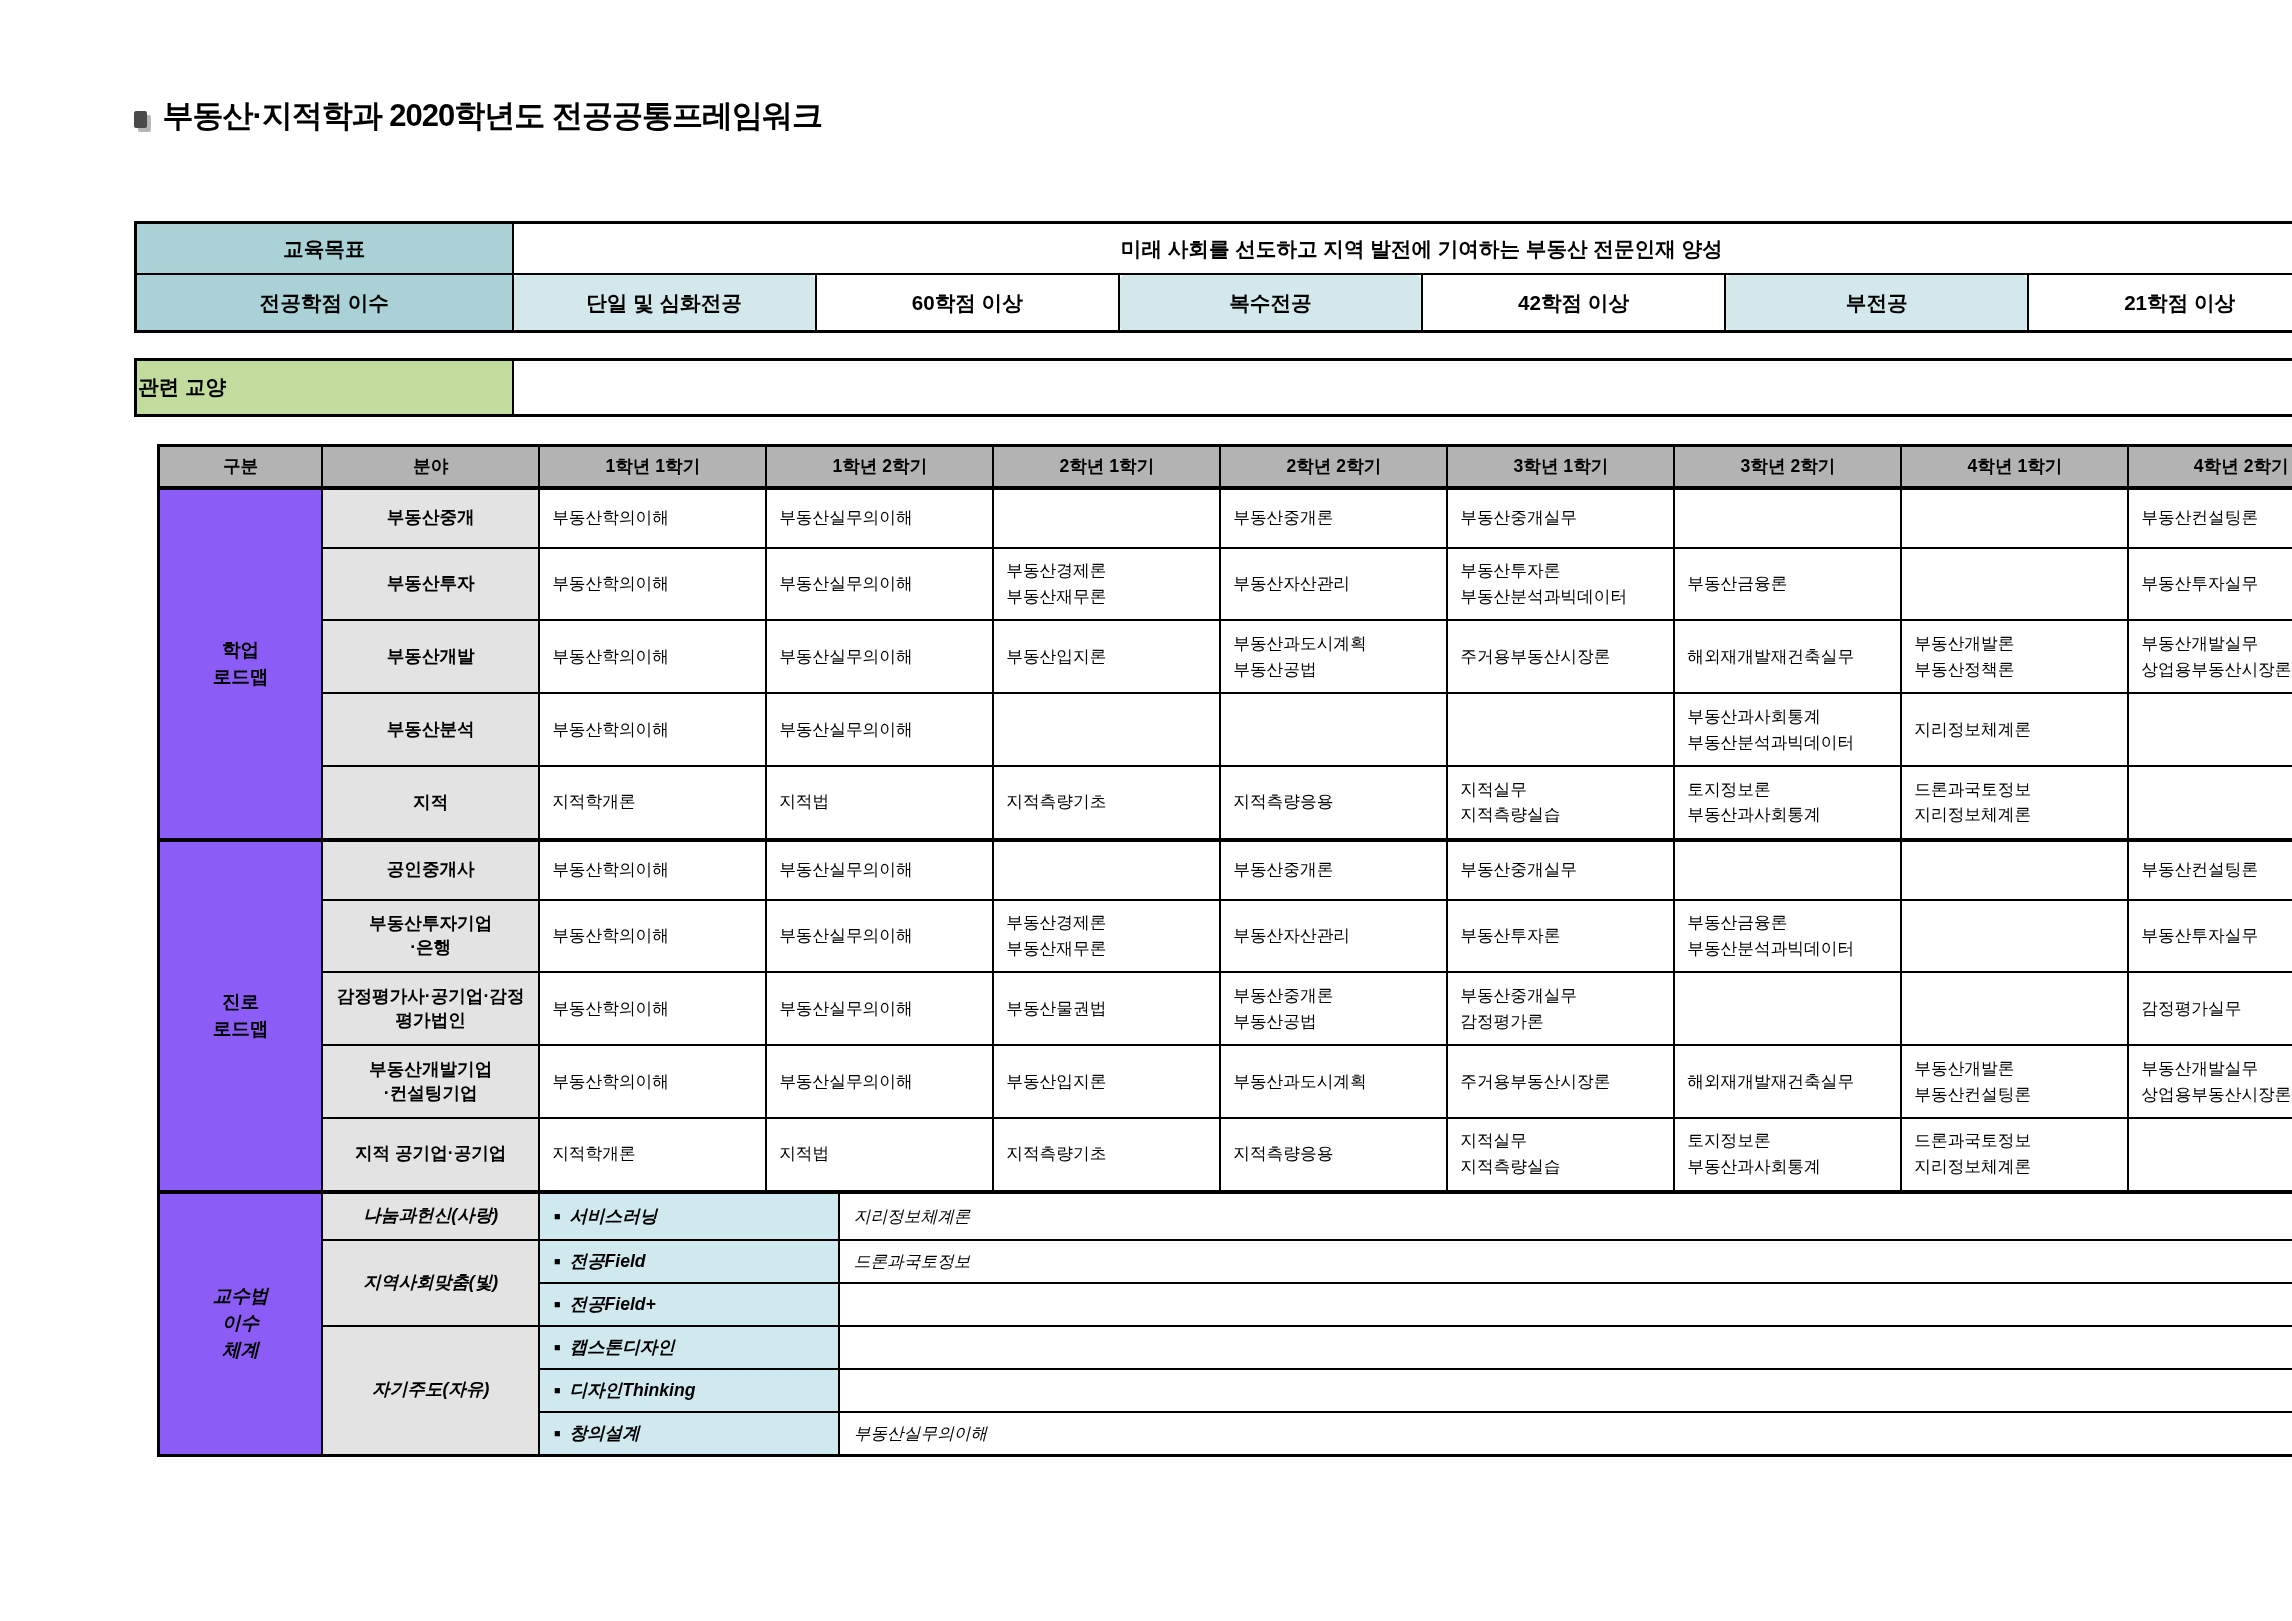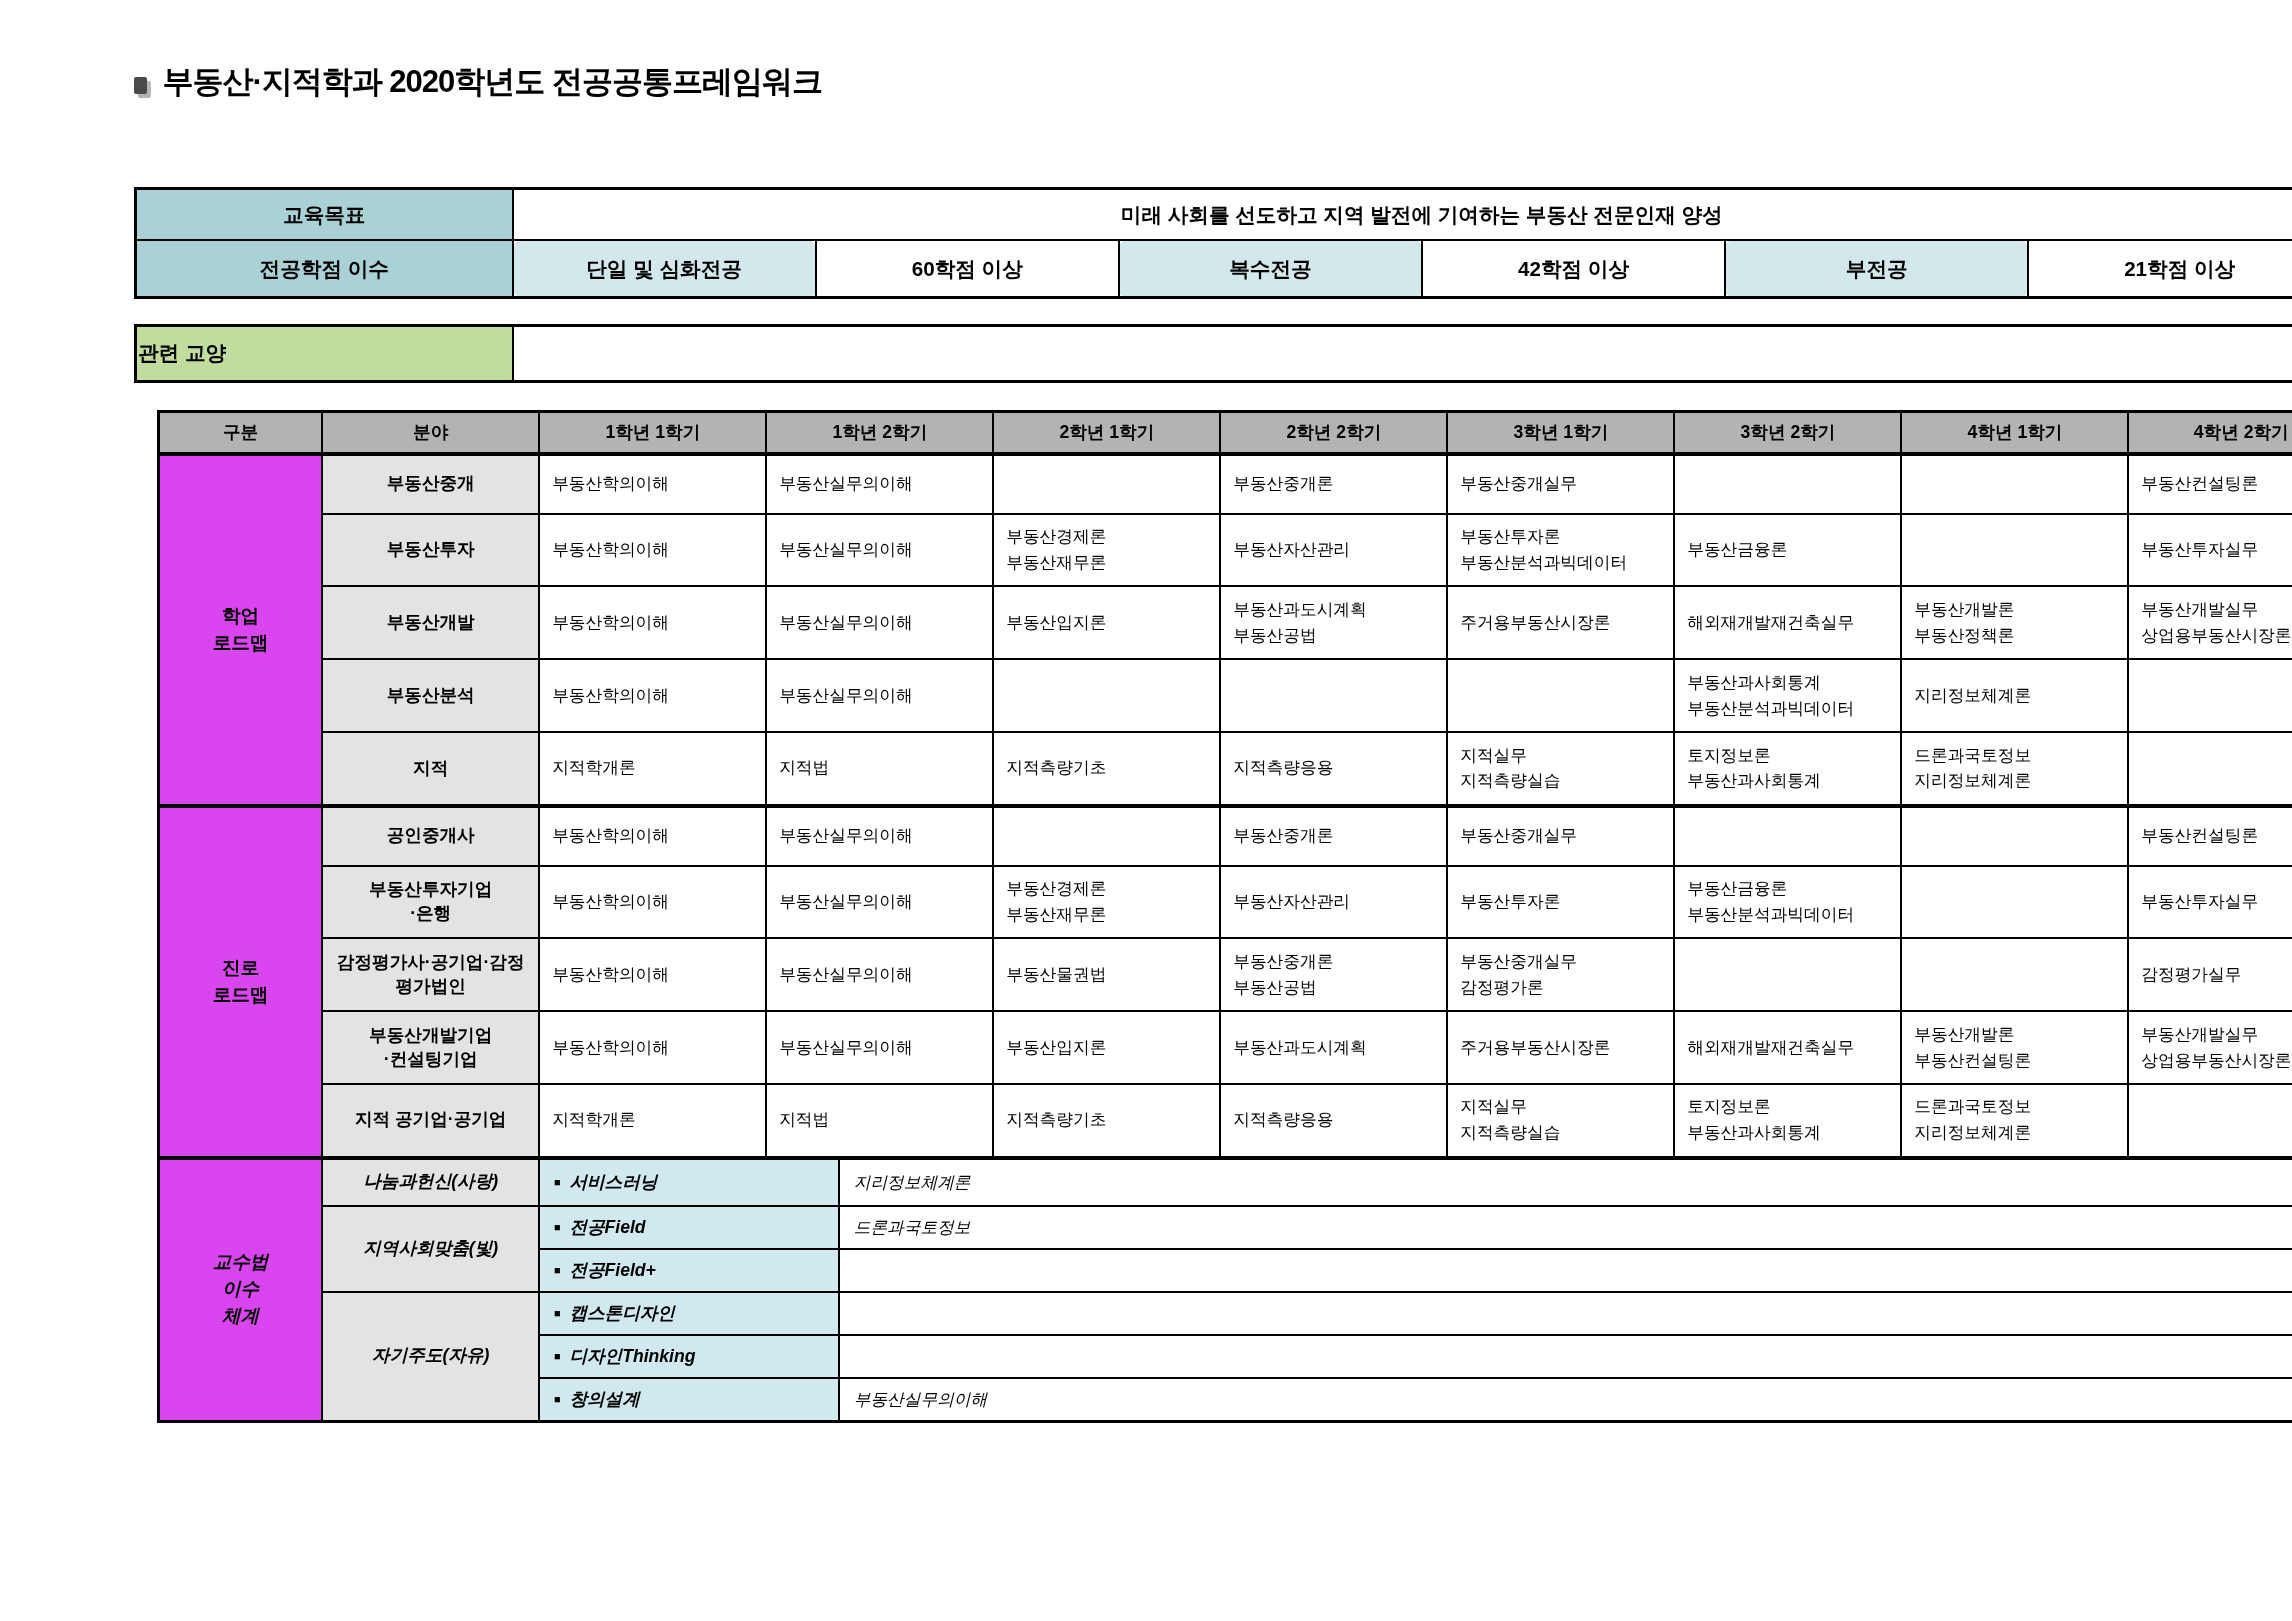--- a/index.html
+++ b/index.html
@@ -1,18 +1,18 @@
 <!DOCTYPE html>
 <html><head>
 <meta charset="utf-8">
 <style>
   html,body{margin:0;padding:0;background:#fff;}
   .page{position:relative;width:2293px;height:1621px;background:#ffffff;overflow:hidden;
         font-family:"Liberation Sans","DejaVu Sans",sans-serif;color:#000;}
-  .content{margin-left:134px;width:2039px;padding-top:60px;}
+  .content{margin-left:134px;width:2039px;padding-top:94px;}
 
   
   .title-row{display:flex;align-items:center;gap:15.7px;height:43px;margin-bottom:84px;}
   .title-bullet{width:12.7px;height:16.7px;background:#4a4a4a;border-radius:2px;box-shadow:3.9px 3.9px 0 #b5b5b5;margin-top:7.8px;flex:0 0 auto;}
   .page-title{font-size:31px;font-weight:900;letter-spacing:-1px;}
 
   
   table{border-collapse:collapse;table-layout:fixed;width:2199px;}
   td,th{border:2px solid #000;white-space:pre-line;overflow:hidden;}
 
@@ -26,21 +26,21 @@
   .green{background:#c2dc9e;}
   .white{background:#fff;}
 
   
   .tB{margin-top:24.5px;border:3.9px solid #000;}
   .tB td,.tB th{border:2.9px solid #000;height:51px;text-align:left;font-weight:700;font-size:20.6px;}
 
   
   .tC{margin-top:27.4px;border:3.9px solid #000;font-size:16.7px;margin-left:23px;}
   .tC thead th{background:#b3b3b3;height:37px;font-size:17.6px;font-weight:700;text-align:center;border-bottom:4.9px solid #000;}
-  .group-cell{background:#d946ef;font-weight:700;font-size:18.6px;text-align:center;line-height:1.45;}
+  .group-cell{background:#8b5cf6;font-weight:700;font-size:18.6px;text-align:center;line-height:1.45;}
   .field-cell{background:#e3e3e3;font-weight:700;font-size:17.6px;text-align:center;line-height:1.35;word-break:break-all;padding:2px 5.9px;}
   .course-cell{background:#fff;text-align:left;padding:3.9px 5.9px 3.9px 11.8px;line-height:1.55;}
   .row-short td{height:49px;}
   .row-tall td{height:63px;}
   .row-ped td{height:41px;font-style:italic;}
   .grp-sep td{border-top:4.9px solid #000;}
   .ped-td{padding:0;background:#fff;}
   .ped-wrap{display:flex;align-items:stretch;height:100%;min-height:41px;}
   .ped-method{width:284px;flex:0 0 284px;background:#cfe9ef;border-right:2px solid #000;
               display:flex;align-items:center;gap:8.8px;padding-left:13.7px;font-weight:700;font-size:17.6px;}

